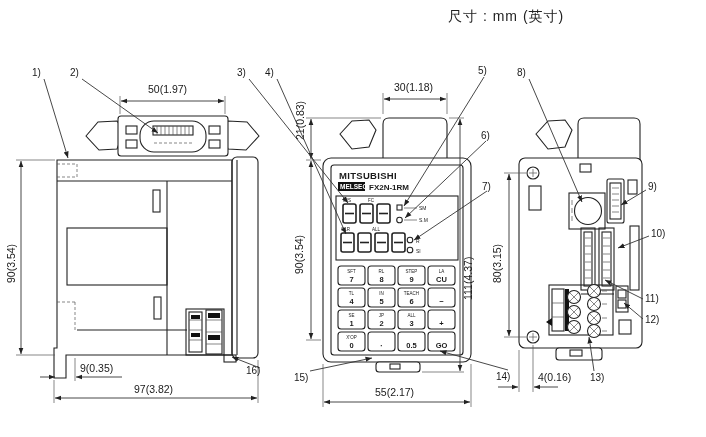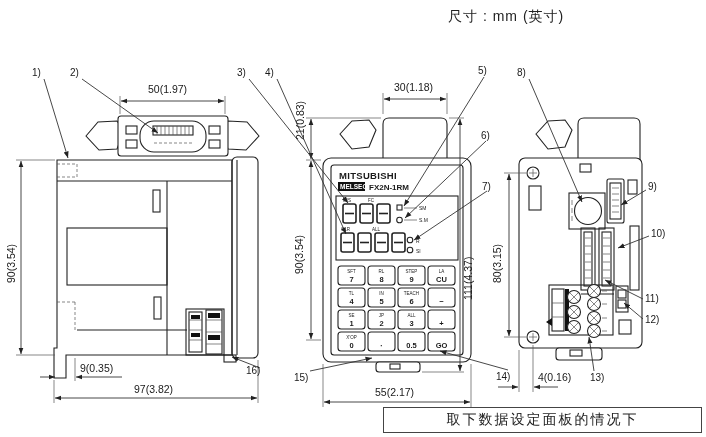--- a/index.html
+++ b/index.html
@@ -393,17 +393,14 @@
       <text class="co" x="496" y="380">14)</text>
       <text class="co" x="294" y="381">15)</text>
       <text class="co" x="246" y="374">16)</text>
     </g>
   </svg>
 
   <div class="hdr">
     <div>尺寸 : mm (英寸)</div>
   </div>
 
-  <div class="note">
-    <span>取下数据设定面板的情况下</span>
-  </div>
 
 </div>
 
 </body></html>

